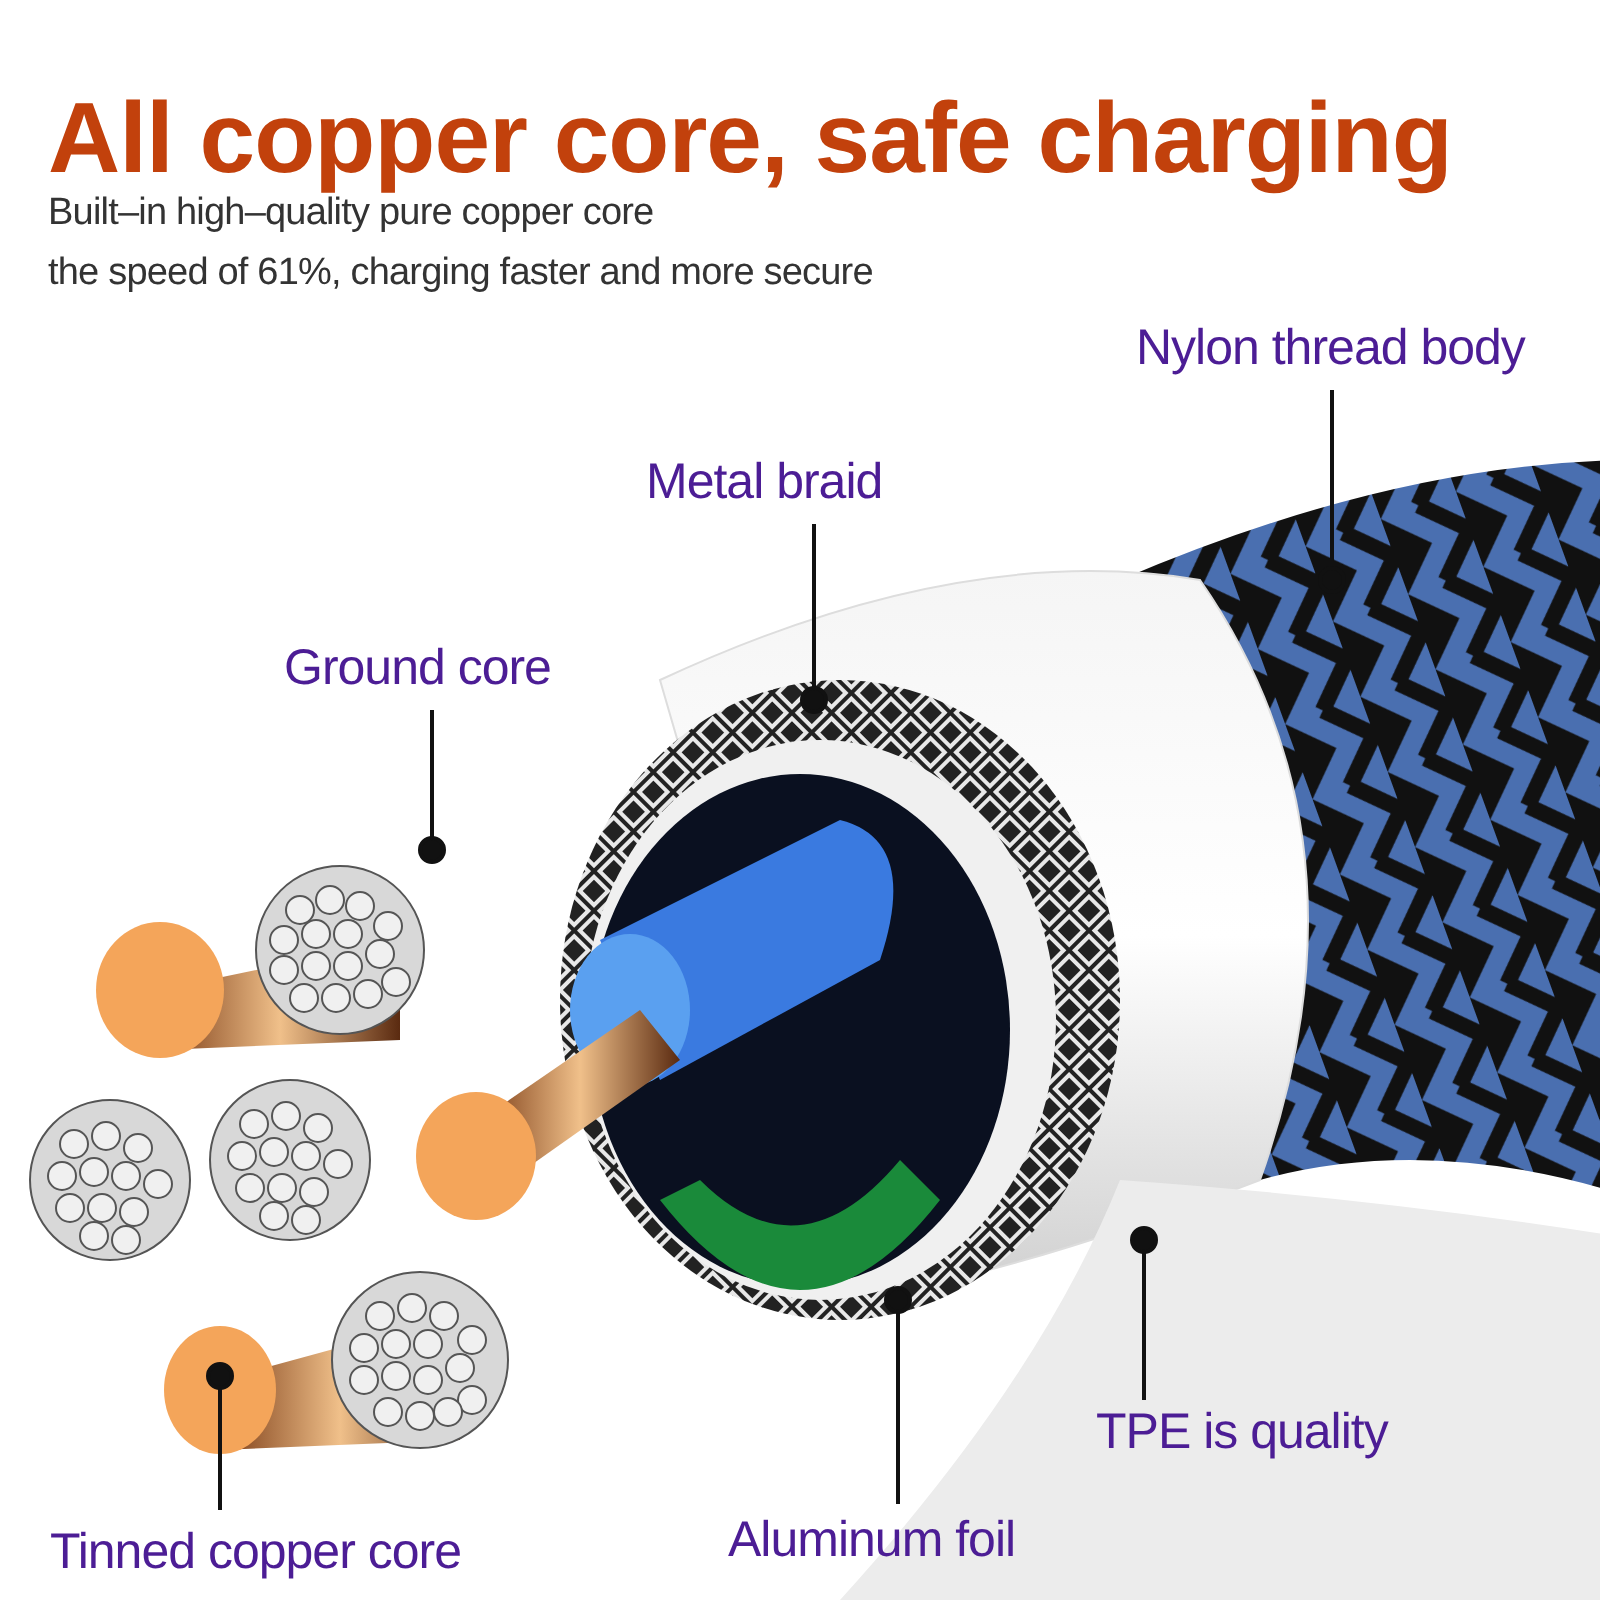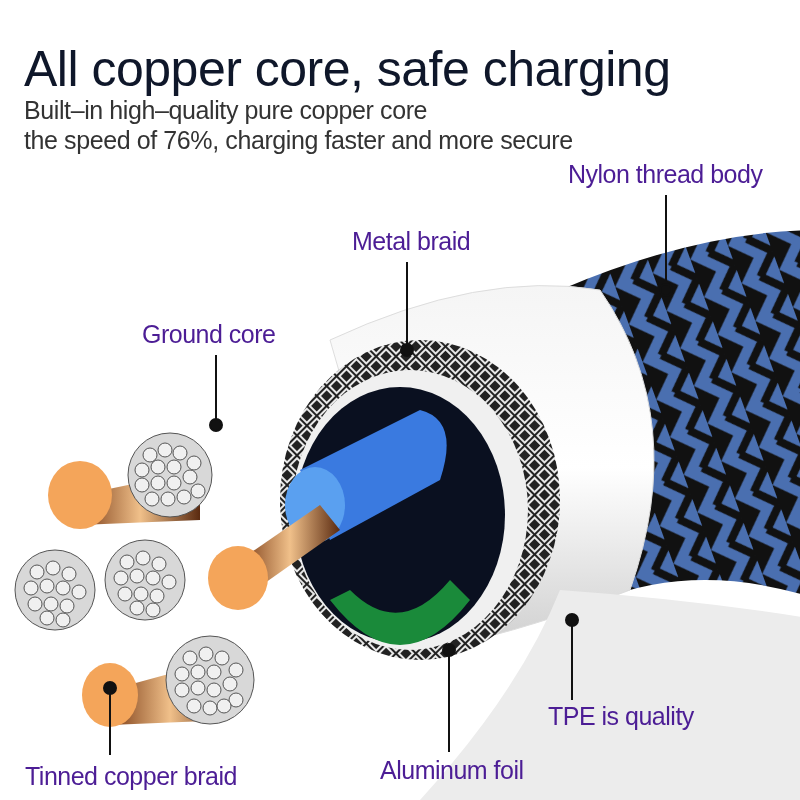--- a/index.html
+++ b/index.html
@@ -1,27 +1,27 @@
 <!DOCTYPE html>
 <html><head>
 <meta charset="utf-8">
 <style>
   html, body { margin:0; padding:0; }
   body { width:800px; height:800px; background:#ffffff; position:relative; overflow:hidden; font-family:"Liberation Sans", sans-serif; }
-  .title { position:absolute; left:24px; top:40px; font-size:50px; font-weight:400; color:#0f172a; letter-spacing:-0.5px; white-space:nowrap; }
-  .sub { position:absolute; left:24px; font-size:25px; color:#333333; letter-spacing:-0.4px; white-space:nowrap; }
+  .title { position:absolute; left:24px; top:40px; font-size:50px; font-weight:700; color:#c2410c; letter-spacing:-0.5px; white-space:nowrap; }
+  .sub { position:absolute; left:24px; font-size:19px; color:#333333; letter-spacing:-0.4px; white-space:nowrap; }
   .label { position:absolute; font-size:25px; color:#4c1d95; letter-spacing:-0.5px; white-space:nowrap; }
   .diagram { position:absolute; left:0; top:0; width:800px; height:800px; }
 </style>
 </head>
 <body>
 
 <div class="title">All copper core, safe charging</div>
 <div class="sub" style="top:96px">Built–in high–quality pure copper core</div>
-<div class="sub" style="top:126px">the speed of 76%, charging faster and more secure</div>
+<div class="sub" style="top:126px">the speed of 61%, charging faster and more secure</div>
 
 <svg class="diagram" viewBox="0 0 800 800">
   <defs>
     <linearGradient id="white" x1="0" y1="0" x2="0" y2="1">
       <stop offset="0" stop-color="#f5f5f5"></stop>
         <stop offset="0.5" stop-color="#ffffff"></stop>
         <stop offset="1" stop-color="#cfcfcf"></stop>
     </linearGradient>
     <linearGradient id="copperrod" x1="0" y1="0" x2="1" y2="0">
       <stop offset="0" stop-color="#7a3a14"></stop>
@@ -142,17 +142,17 @@
     <line x1="110" y1="688" x2="110" y2="755"></line>
       <circle cx="110" cy="688" r="6"></circle>
     <line x1="449" y1="650" x2="449" y2="752"></line>
       <circle cx="449" cy="650" r="6"></circle>
     <line x1="572" y1="620" x2="572" y2="700"></line>
       <circle cx="572" cy="620" r="6"></circle>
   </g>
 </svg>
 
 <div class="label" style="left:568px; top:160px">Nylon thread body</div>
-<div class="label" style="left:352px; top:227px">Metal braid</div>
+<div class="label" style="left:323px; top:227px">Metal braid</div>
 <div class="label" style="left:142px; top:320px">Ground core</div>
-<div class="label" style="left:25px; top:762px">Tinned copper braid</div>
-<div class="label" style="left:380px; top:756px">Aluminum foil</div>
+<div class="label" style="left:25px; top:762px">Tinned copper core</div>
+<div class="label" style="left:364px; top:756px">Aluminum foil</div>
 <div class="label" style="left:548px; top:702px">TPE is quality</div>
 
 </body></html>

